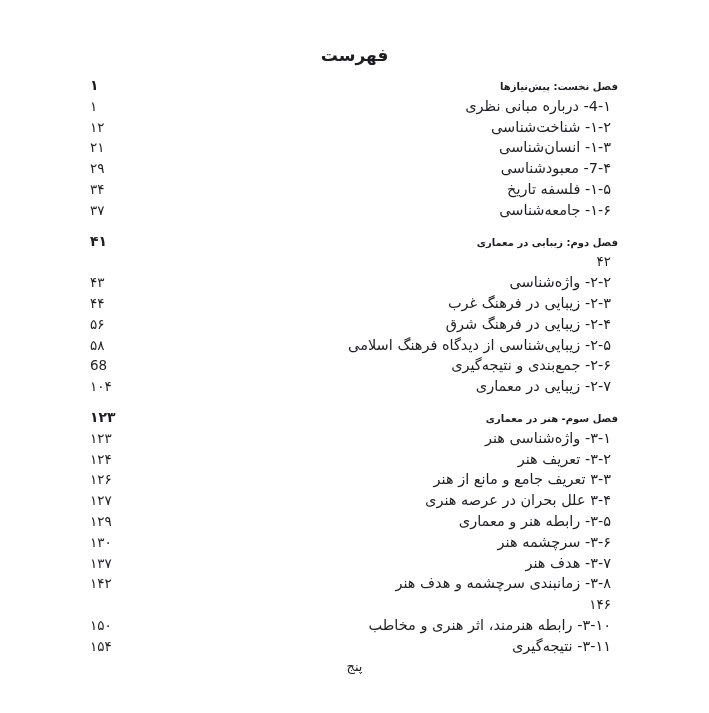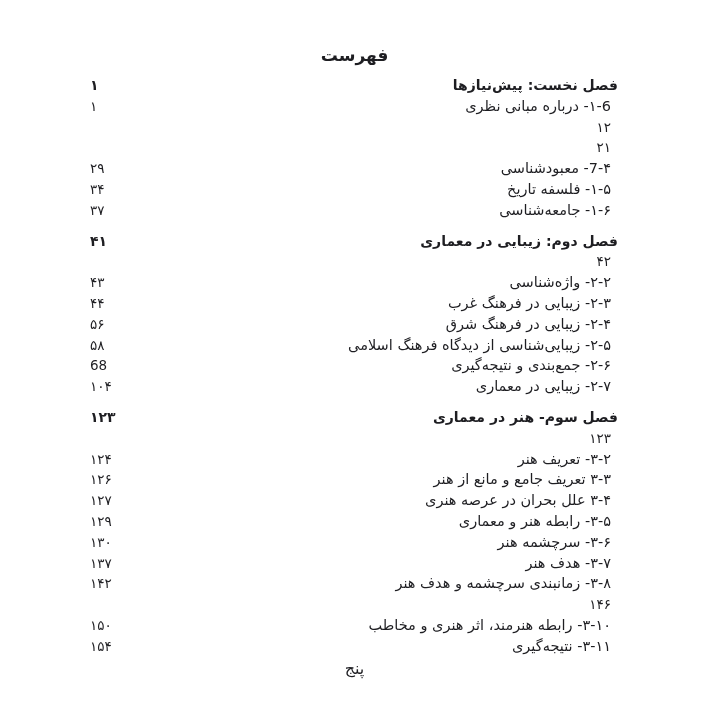--- a/index.html
+++ b/index.html
@@ -34,52 +34,54 @@
   .row {
     display: flex;
     justify-content: space-between;
     align-items: baseline;
     line-height: 20.8px;
     height: 20.8px;
     white-space: nowrap;
   }
   .row .label { font-size: 14.5px; }
   .row .pnum  { font-size: 13.5px; direction: ltr; }
-  .row.heading .label { font-size: 14px; font-weight: bold; }
+  .row.heading .label { font-size: 10px; font-weight: bold; }
   .row.heading .pnum  { font-size: 14px;  font-weight: bold; }
   .row.item { padding-right: 7px; }
   .page-footer {
     position: absolute;
     top: 659px; left: 0; right: 0;
     text-align: center;
-    font-size: 16px;
+    font-size: 13px;
   }
 </style>
 </head>
 <body>
 
 <div class="page">
 
   <div class="doc-title">فهرست</div>
 
   <div class="toc">
 
     <div class="chapter">
       <div class="row heading">
         <span class="label">فصل نخست: پیش‌نیازها</span>
         <span class="pnum">۱</span>
       </div>
       <div class="row item">
-        <span class="label">۱-6- درباره مبانی نظری</span>
+        <span class="label">4-۱- درباره مبانی نظری</span>
         <span class="pnum">۱</span>
       </div>
       <div class="row item">
+        <span class="label">۱-۲- شناخت‌شناسی</span>
         <span class="pnum">۱۲</span>
       </div>
       <div class="row item">
+        <span class="label">۱-۳- انسان‌شناسی</span>
         <span class="pnum">۲۱</span>
       </div>
       <div class="row item">
         <span class="label">7-۴- معبودشناسی</span>
         <span class="pnum">۲۹</span>
       </div>
       <div class="row item">
         <span class="label">۱-۵- فلسفه تاریخ</span>
         <span class="pnum">۳۴</span>
       </div>
@@ -122,20 +124,21 @@
         <span class="pnum">۱۰۴</span>
       </div>
     </div>
 
     <div class="chapter">
       <div class="row heading">
         <span class="label">فصل سوم- هنر در معماری</span>
         <span class="pnum">۱۲۳</span>
       </div>
       <div class="row item">
+        <span class="label">۳-۱- واژه‌شناسی هنر</span>
         <span class="pnum">۱۲۳</span>
       </div>
       <div class="row item">
         <span class="label">۳-۲- تعریف هنر</span>
         <span class="pnum">۱۲۴</span>
       </div>
       <div class="row item">
         <span class="label">۳-۳ تعریف جامع و مانع از هنر</span>
         <span class="pnum">۱۲۶</span>
       </div>

